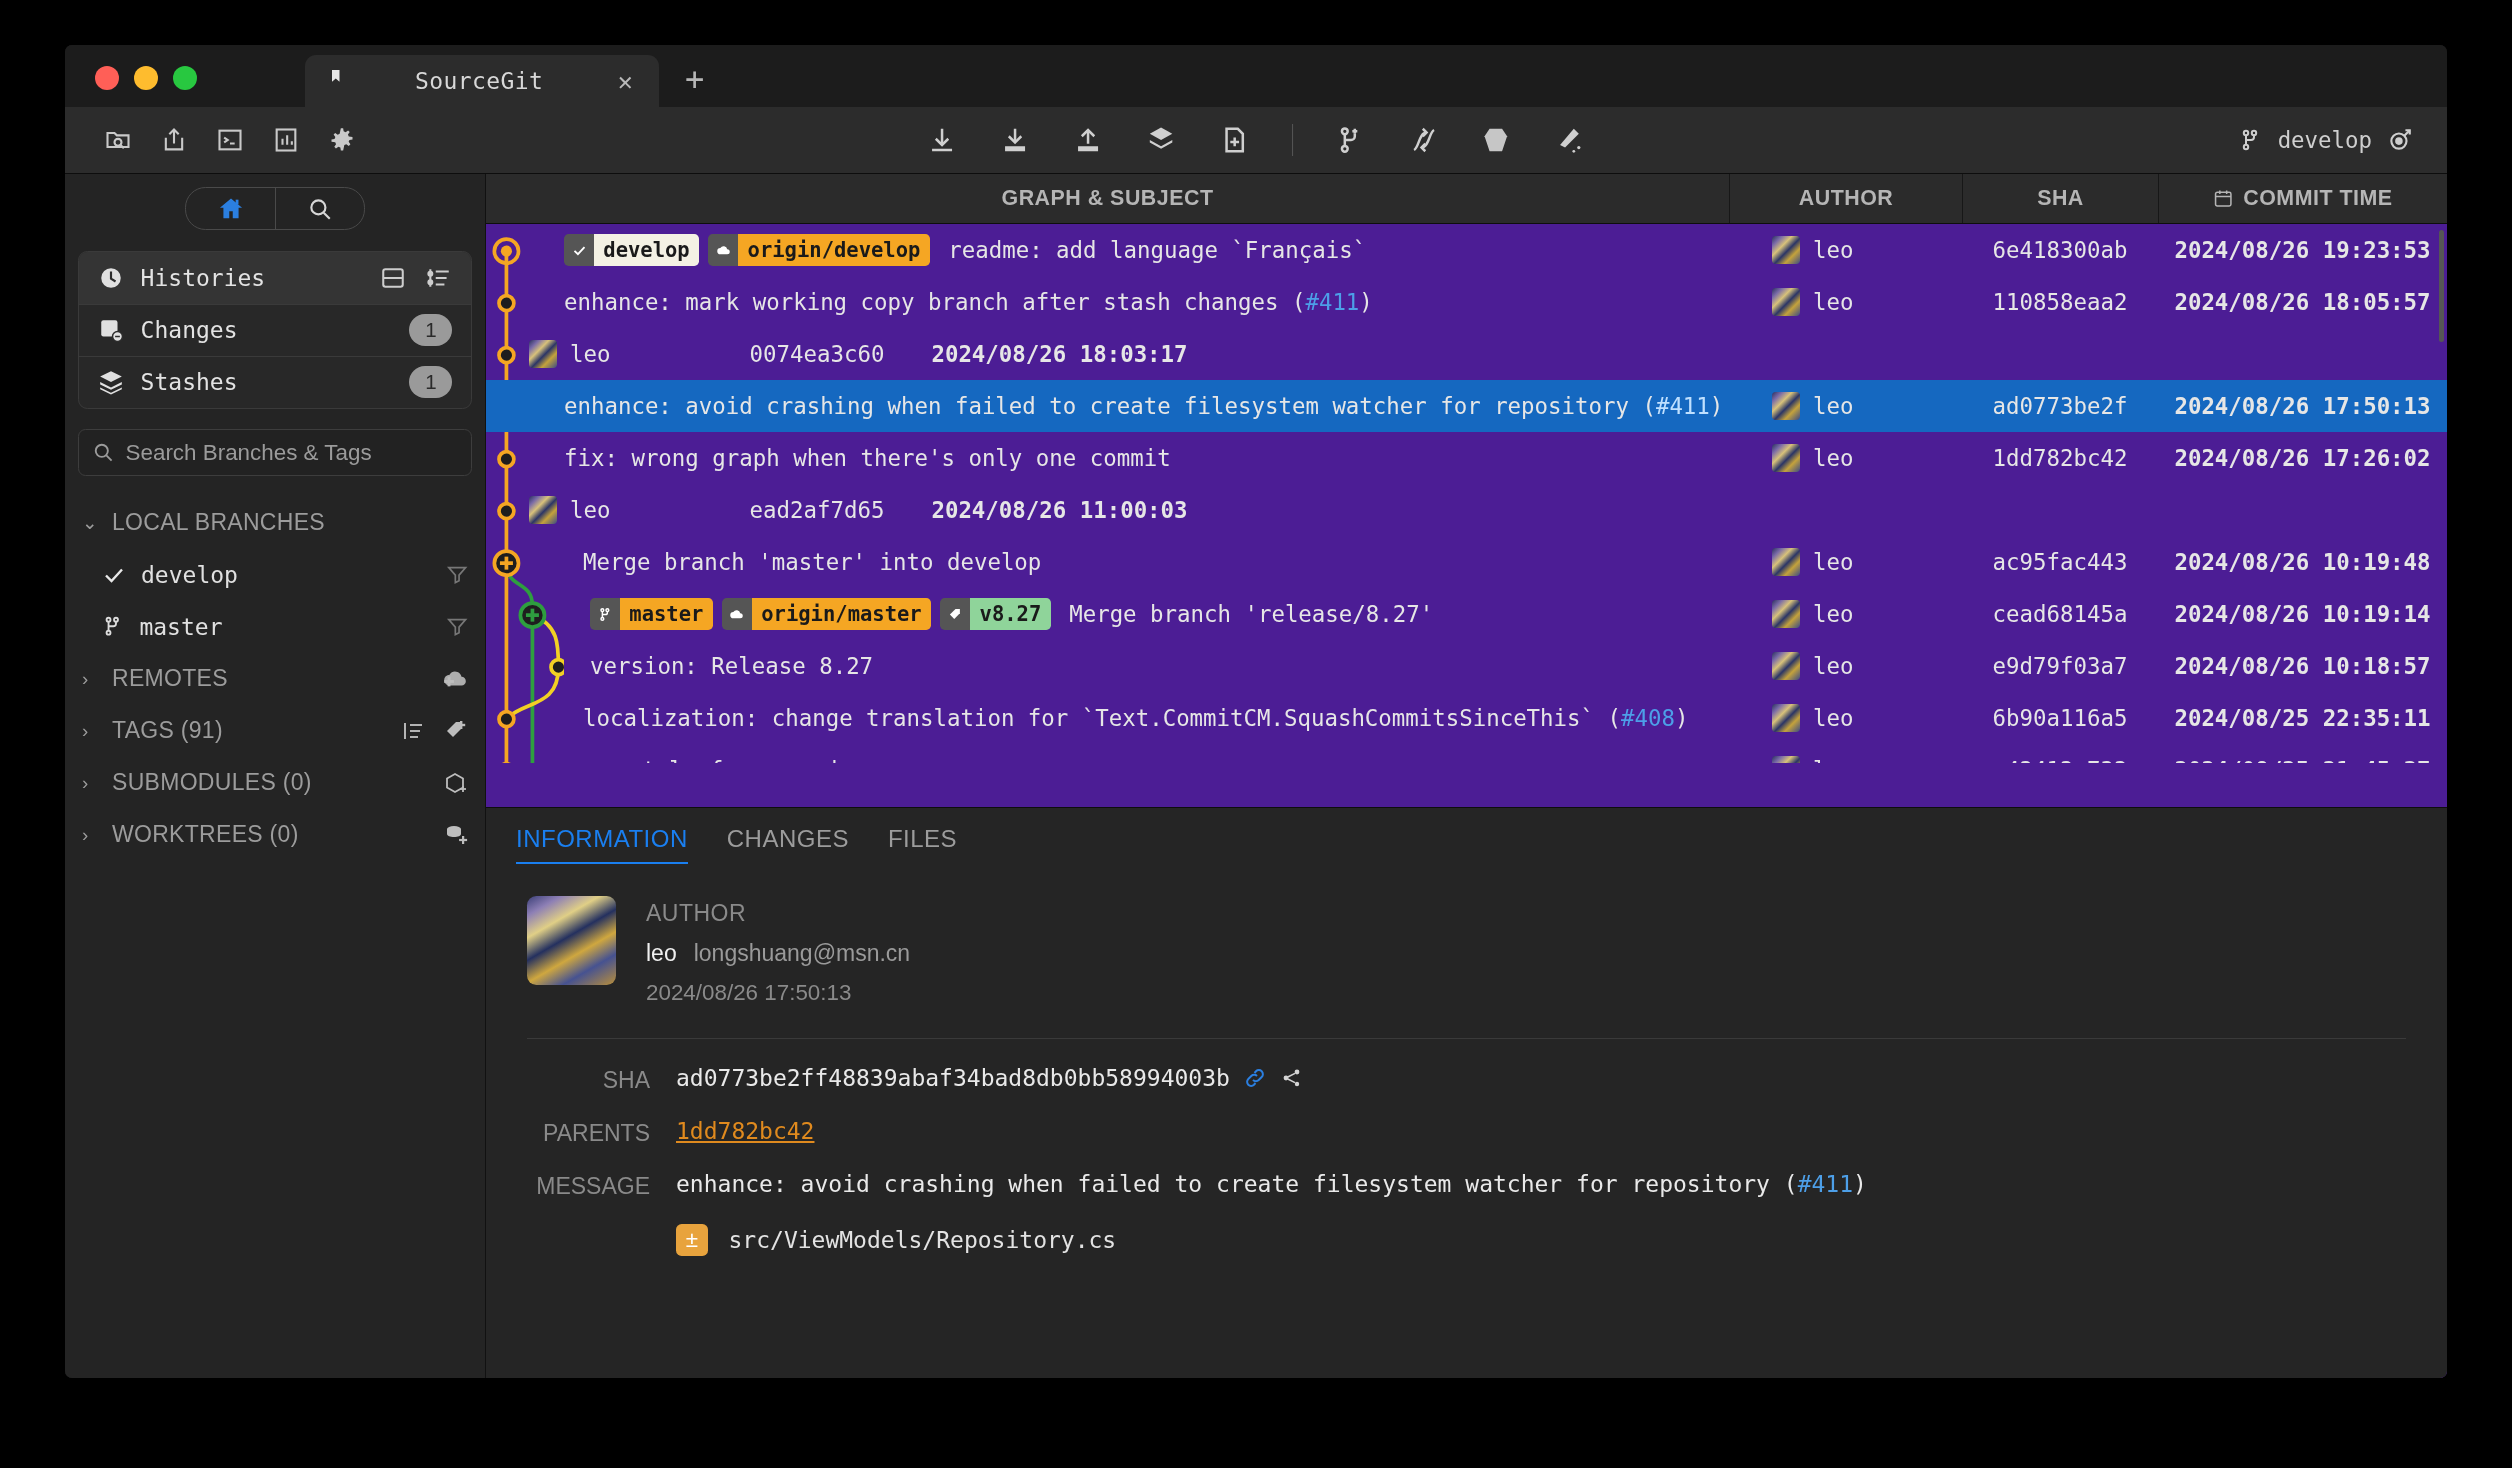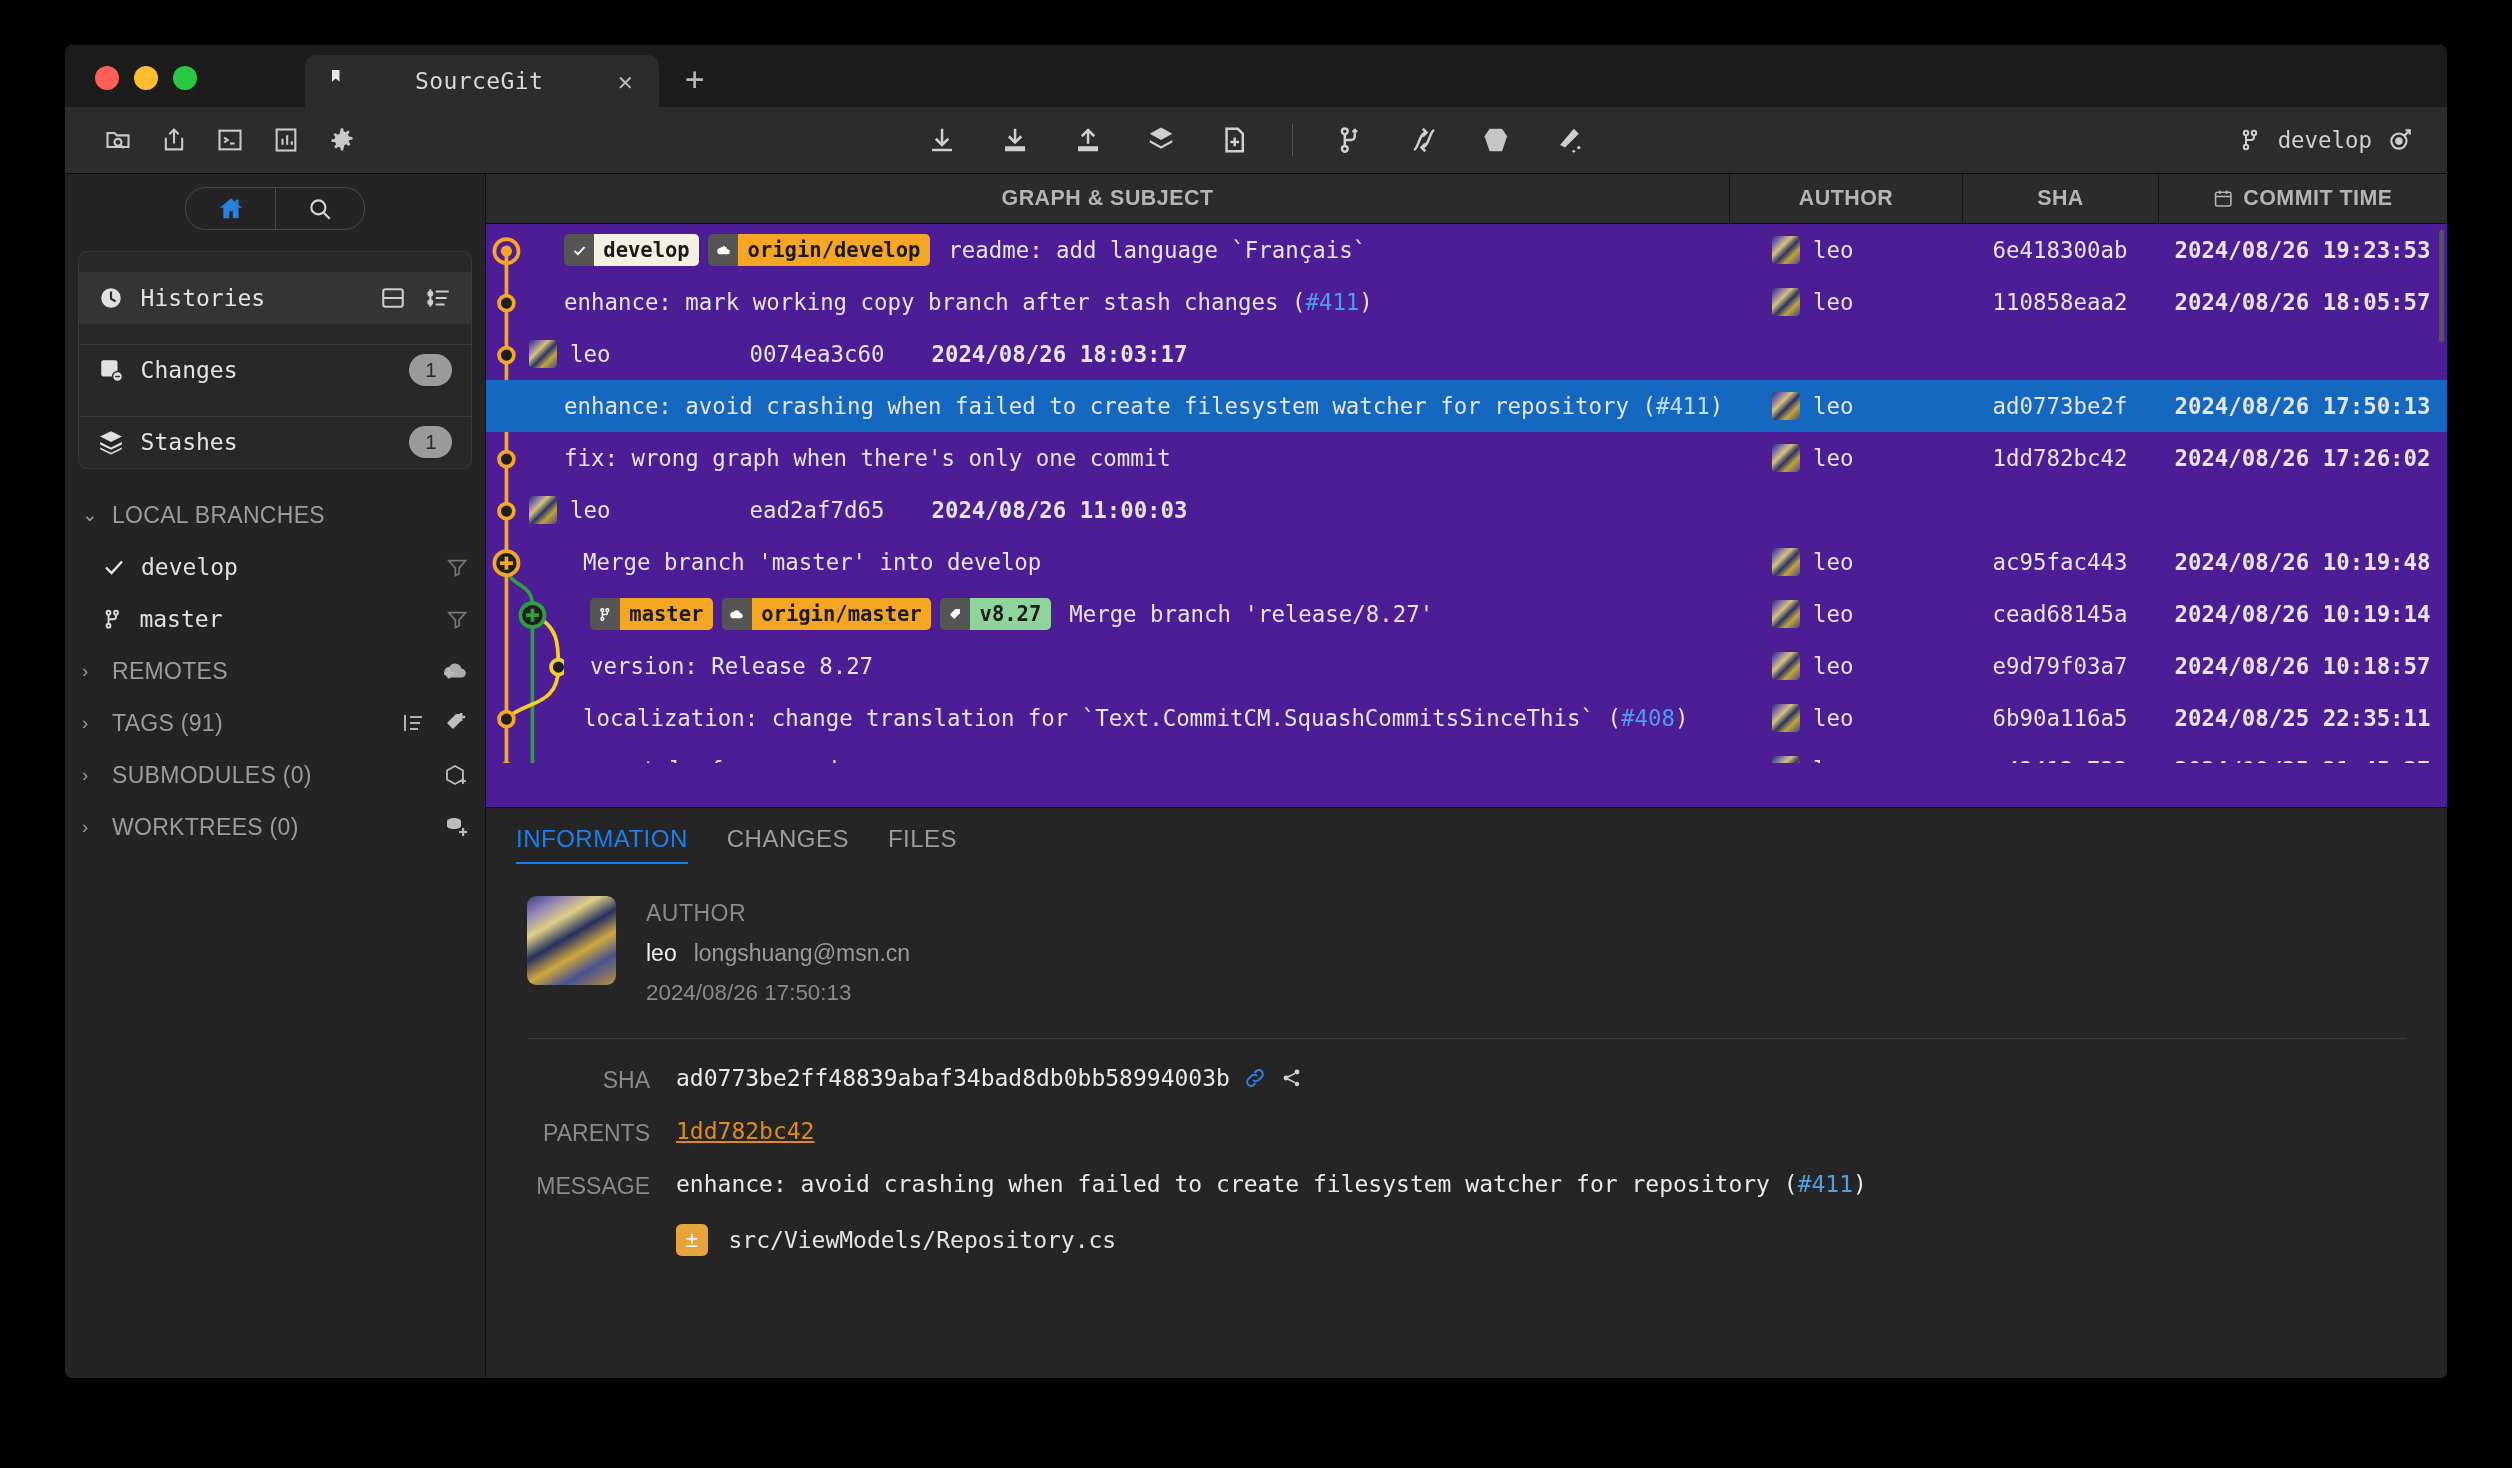--- a/index.html
+++ b/index.html
@@ -98,21 +98,21 @@
     width: 89px; display: flex; align-items: center; justify-content: center;
   }
   .mode-btn + .mode-btn { border-left: 0.9px solid #4a4a4a; }
 
   .workspace-card {
     margin: 0 13px; border: 0.9px solid #3a3a3a; border-radius: 9.3px;
     overflow: hidden; background: #282828;
   }
   .ws-row {
     height: 52px; display: flex; align-items: center;
-    padding: 0 18.6px; gap: 17px; color: #e3e3e3; font-size: 23px; margin-top: 20px;
+    padding: 0 18.6px; gap: 17px; color: #e3e3e3; font-size: 23px;
   }
   .ws-row + .ws-row { border-top: 0.9px solid #3a3a3a; }
   .ws-row.active { background: #343434; }
   .ws-label { flex: 1; }
   .ws-actions { display: flex; gap: 20.5px; align-items: center; }
   .badge-count {
     min-width: 43px; height: 32px; border-radius: 16px;
     background: #9a9a9a; color: #2a2a2a; font-size: 20.5px;
     display: flex; align-items: center; justify-content: center;
     padding: 0 11.2px; font-family: "Liberation Sans", sans-serif;
@@ -476,20 +476,29 @@
                 <path d="M12 2l10 5-10 5L2 7z"></path>
                   <path d="M2 12l10 5 10-5v2.2l-10 5-10-5z"></path>
                 <path d="M2 17l10 5 10-5v1.6l-10 5-10-5z"></path>
               </svg>
             </span>
             <span class="ws-label">Stashes</span>
             <span class="badge-count">1</span>
           </div>
         </div>
 
+        <div class="search-box">
+          <span class="ic">
+            <svg width="22.4" height="22.4" viewBox="0 0 24 24" fill="none" stroke="#9b9b9b" stroke-width="2">
+              <circle cx="10.5" cy="10.5" r="6.5"></circle>
+                <line x1="15.4" y1="15.4" x2="21" y2="21"></line>
+            </svg>
+          </span>
+          <input type="text" placeholder="Search Branches &amp; Tags" style="">
+        </div>
 
         <div class="tree">
           <div class="tree-section">
             <span class="chev">⌄</span>
             <span class="sec-label">LOCAL BRANCHES</span>
           </div>
           <div class="tree-item">
             <span class="ic">
               <svg width="24" height="24" viewBox="0 0 24 24" fill="none" stroke="#e8e8e8" stroke-width="2.4">
                 <path d="M4 12.5l5.5 5.5L20 6.5"></path>

